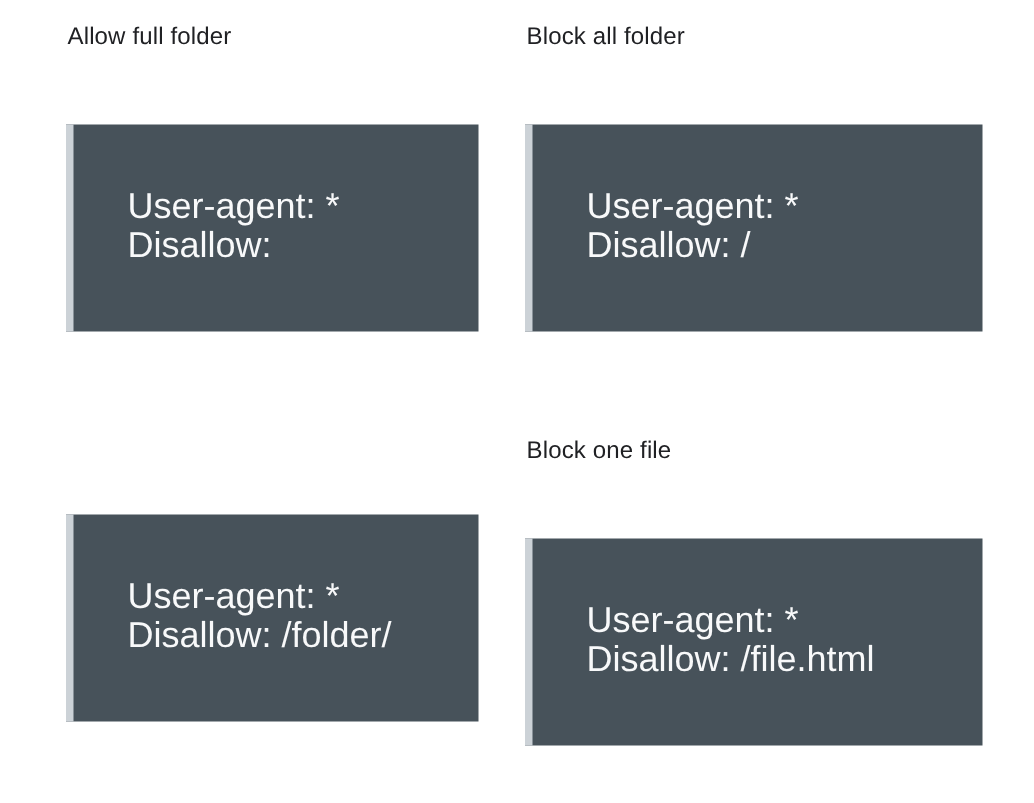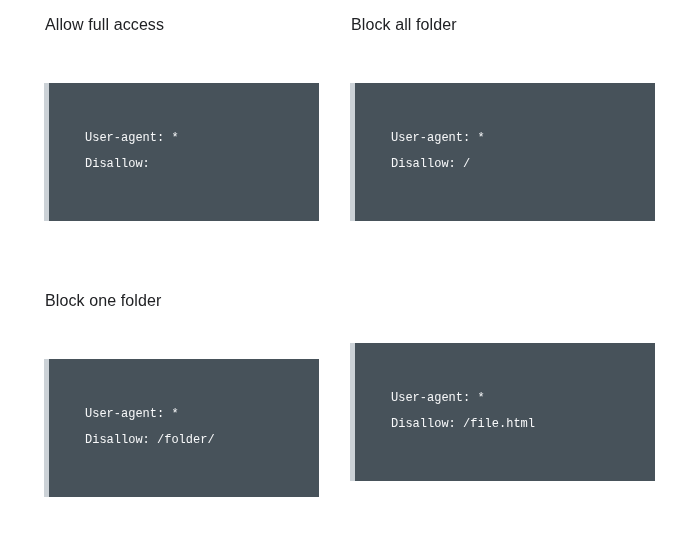--- a/index.html
+++ b/index.html
@@ -34,56 +34,56 @@
   .code-block {
     margin-top: 50px;
     height: 138px;
     background: #47525A;
     border-left: 5px solid #CCD2D7;
     padding: 42px 10px 0 36px;
     overflow: hidden;
   }
 
   .code-text {
-    font-family: Liberation Mono, monospace;
-    font-size: 12px;
+    font-family: Liberation Sans, sans-serif;
+    font-size: 24px;
     line-height: 26px;
     color: #F8F9FA;
     white-space: pre;
   }
 </style>
 </head>
 <body>
 
 <div class="examples-grid">
 
   <div class="example-card">
-    <h3 class="example-title">Allow full access</h3>
+    <h3 class="example-title">Allow full folder</h3>
     <div class="code-block">
       <div class="code-text">User-agent: *
 Disallow:</div>
     </div>
   </div>
 
   <div class="example-card">
     <h3 class="example-title">Block all folder</h3>
     <div class="code-block">
       <div class="code-text">User-agent: *
 Disallow: /</div>
     </div>
   </div>
 
   <div class="example-card">
-    <h3 class="example-title">Block one folder</h3>
     <div class="code-block">
       <div class="code-text">User-agent: *
 Disallow: /folder/</div>
     </div>
   </div>
 
   <div class="example-card">
+    <h3 class="example-title">Block one file</h3>
     <div class="code-block">
       <div class="code-text">User-agent: *
 Disallow: /file.html</div>
     </div>
   </div>
 
 </div>
 
 </body></html>

